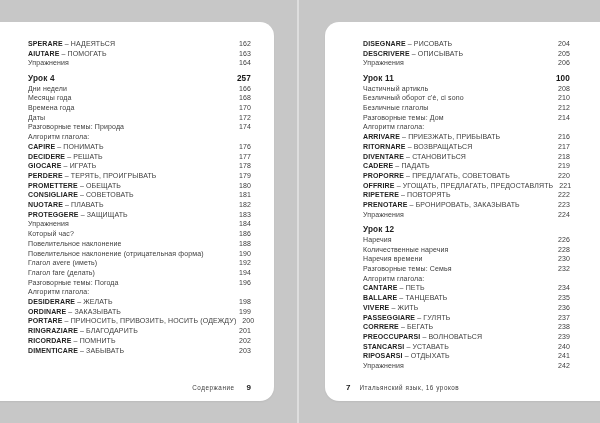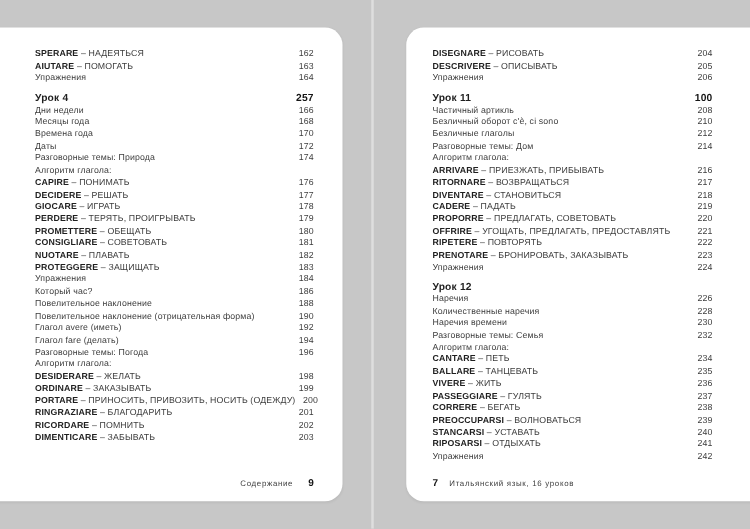--- a/index.html
+++ b/index.html
@@ -13,21 +13,21 @@
     background:#dedede;
   }
   .page{
     position:absolute;top:22px;height:379px;background:#ffffff;
     box-shadow:0 1px 2px rgba(0,0,0,0.06);
   }
   .page-left{left:-20px;width:294px;border-radius:14px;}
   .page-right{left:325px;width:295px;border-radius:14px;}
   .toc{position:absolute;top:17px;}
   .page-left .toc{left:48px;right:23px;}
-  .page-right .toc{left:21px;right:50px;}
+  .page-right .toc{left:38px;right:50px;}
   .row{
     display:flex;justify-content:space-between;align-items:baseline;
     font-size:7px;line-height:9.7px;color:#3c3c3c;letter-spacing:0.12px;
     white-space:nowrap;
   }
   .row .term{font-weight:700;color:#1f1f1f;}
   .row .num{white-space:nowrap;padding-left:6px;}
   .row.header{
     font-size:8.2px;line-height:11px;margin-top:4.5px;
     font-weight:700;color:#161616;letter-spacing:0.15px;

